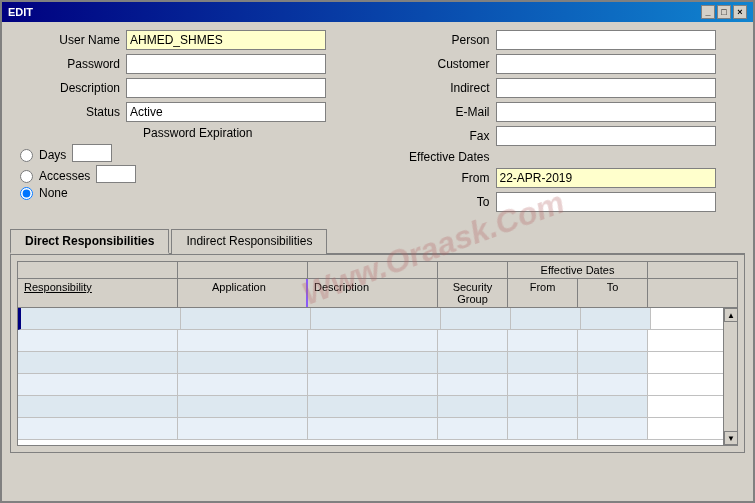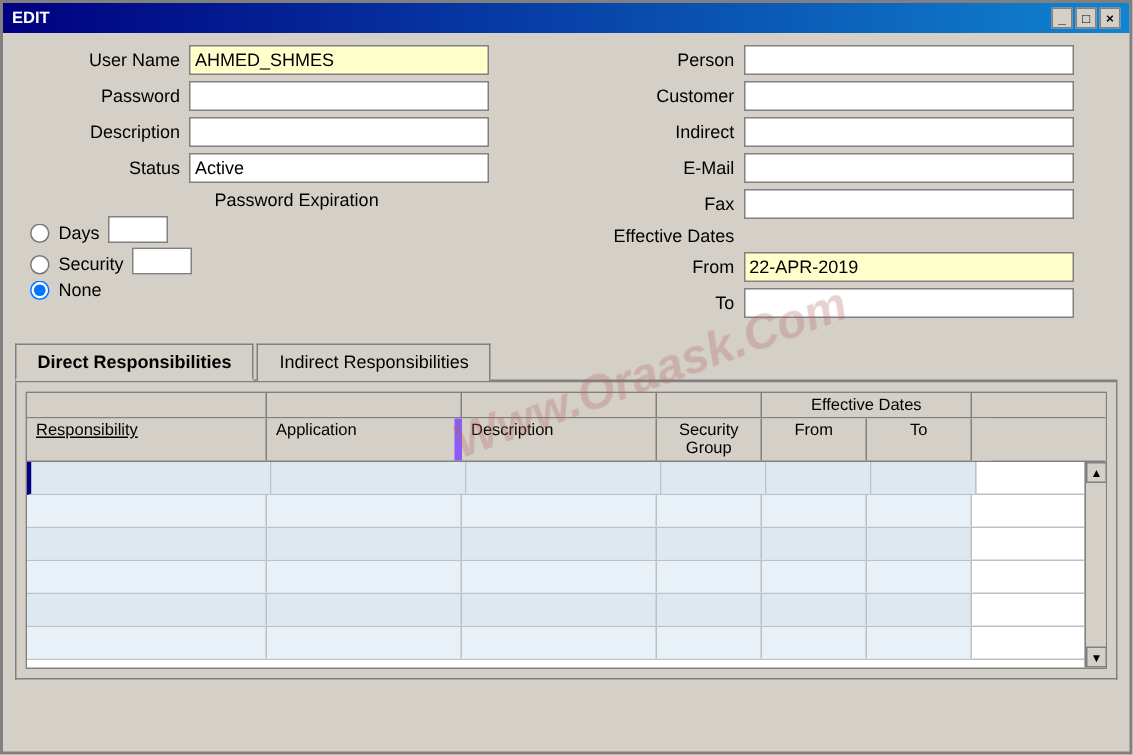--- a/index.html
+++ b/index.html
@@ -248,21 +248,21 @@
 
           <div class="password-expiration">
             <div class="pw-label">Password Expiration</div>
             <div class="radio-row">
               <input type="radio" name="pw_exp" style="">
               <span>Days</span>
               <input class="small-input" type="text" value="" style="">
             </div>
             <div class="radio-row">
               <input type="radio" name="pw_exp" style="">
-              <span>Security</span>
+              <span>Accesses</span>
               <input class="small-input" type="text" value="" style="">
             </div>
             <div class="radio-row">
               <input type="radio" name="pw_exp" checked="" style="">
               <span>None</span>
             </div>
           </div>
         </div>
 
         <div class="right-form">
@@ -320,21 +320,21 @@
               <div class="th" style="border-right:1px solid #808080;"></div>
               <div class="th" style="border-right:1px solid #808080;"></div>
               <div class="th" style="border-right:1px solid #808080;"></div>
               <div class="th" style="border-right:1px solid #808080;"></div>
               <div class="th" style="border-right:1px solid #808080;text-align:center;">Effective Dates</div>
               <div style="background:#d4d0c8;"></div>
             </div>
 
             <div style="display:grid;grid-template-columns:160px 130px 130px 70px 70px 70px 14px;border-bottom:1px solid #808080;background:#d4d0c8;">
               <div class="th" style="border-right:1px solid #808080;text-align:left;padding-left:6px;text-decoration:underline;">Responsibility</div>
-              <div class="th" style="border-right:5px solid #8b5cf6;text-align:left;padding-left:6px;">Application</div>
+              <div class="th" style="border-right:2px solid #8b5cf6;text-align:left;padding-left:6px;margin-left:28px;">Application</div>
               <div class="th" style="border-right:1px solid #808080;text-align:left;padding-left:6px;">Description</div>
               <div class="th" style="border-right:1px solid #808080;text-align:center;">
                 <span>Security Group</span>
               </div>
               <div class="th" style="border-right:1px solid #808080;text-align:center;">From</div>
               <div class="th" style="border-right:1px solid #808080;text-align:center;">To</div>
               <div style="background:#d4d0c8;"></div>
             </div>
 
             <div class="table-rows">

